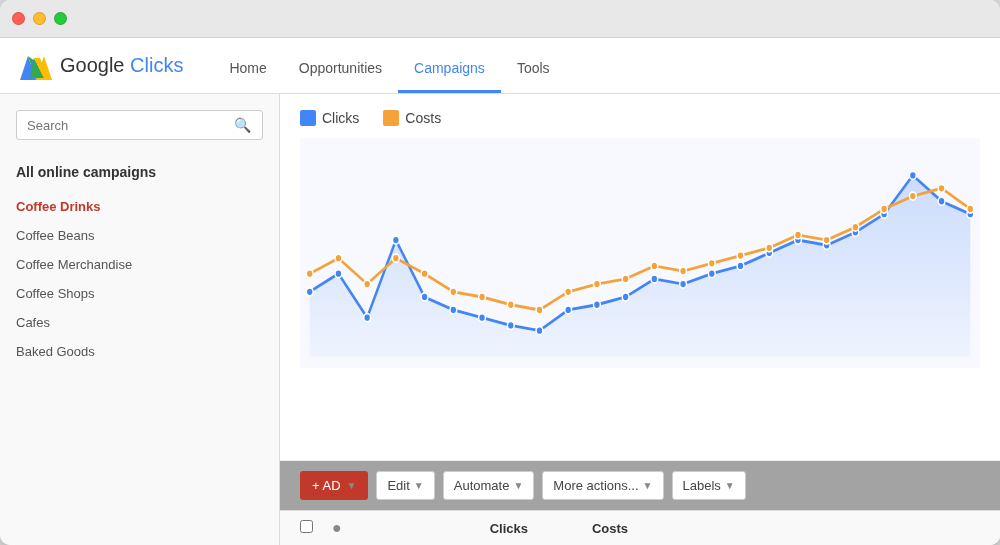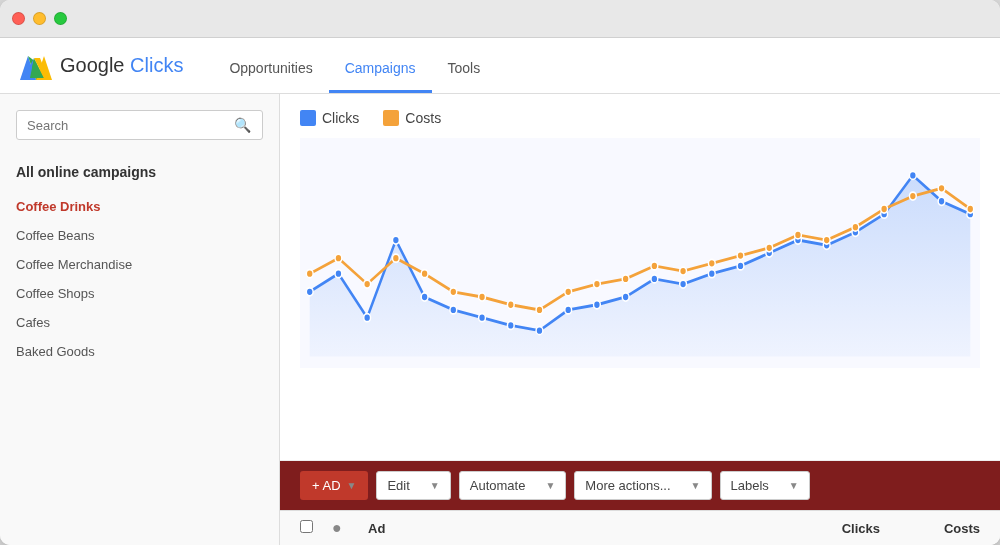--- a/index.html
+++ b/index.html
@@ -160,21 +160,21 @@
     svg.chart {
       width: 100%;
       height: 100%;
     }
     .toolbar {
       padding: 10px 20px;
       display: flex;
       align-items: center;
       gap: 8px;
       border-top: 1px solid #eee;
-      background: #7f1d1d;
+      background: #a3a3a3;
       flex-shrink: 0;
     }
     .btn-ad {
       background: #c0392b;
       color: #fff;
       border: none;
       border-radius: 3px;
       padding: 7px 12px;
       font-size: 13px;
       cursor: pointer;
@@ -185,21 +185,21 @@
     }
     .btn-dropdown {
       background: #fff;
       border: 1px solid #ccc;
       border-radius: 3px;
       padding: 6px 10px;
       font-size: 13px;
       cursor: pointer;
       display: flex;
       align-items: center;
-      gap: 20px;
+      gap: 4px;
       color: #444;
     }
     .chevron { font-size: 10px; color: #888; }
     .table-header {
       display: flex;
       align-items: center;
       background: #f9f9f9;
       border-top: 1px solid #ddd;
       padding: 8px 20px;
       flex-shrink: 0;
@@ -240,20 +240,21 @@
         <polygon points="24,4 32,28 8,4" fill="#ea4335" opacity="0.0"></polygon>
 
         <polygon points="4,26 14,6 10,26" fill="#4285f4"></polygon>
         <polygon points="14,6 24,26 10,26" fill="#34a853"></polygon>
         <polygon points="14,6 24,26 28,26 20,6" fill="#fbbc05"></polygon>
         <polygon points="20,6 28,26 24,6" fill="#ea4335" opacity="0"></polygon>
       </svg>
       <span class="logo-text">Google <span>Clicks</span></span>
     </div>
     <nav class="nav">
+      <div class="nav-item">Home</div>
       <div class="nav-item">Opportunities</div>
       <div class="nav-item active">Campaigns</div>
       <div class="nav-item">Tools</div>
     </nav>
   </div>
 
   <div class="body">
 
     <div class="sidebar">
       <div class="search-box">
@@ -380,19 +381,18 @@
         </button>
       </div>
 
       <div class="table-header">
         <div class="th-checkbox">
           <input type="checkbox" style="">
         </div>
         <div class="th-dot">
           <span style="color:#888; font-size:16px;">●</span>
         </div>
-        <div class="th-ad">Ad</div>
         <div class="th-clicks">Clicks</div>
         <div class="th-costs">Costs</div>
       </div>
     </div>
   </div>
 </div>
 
 </body></html>

